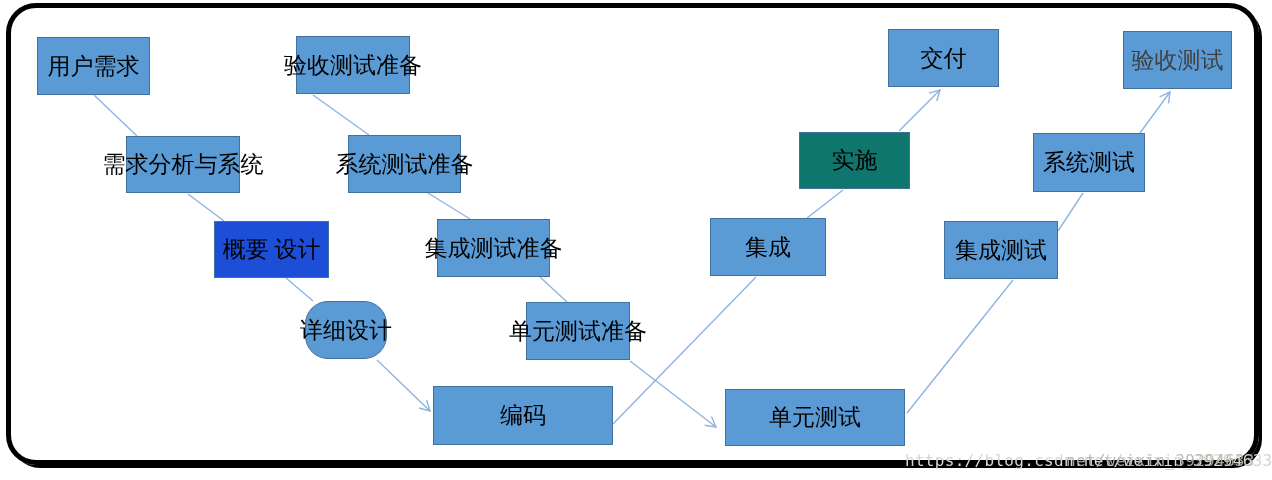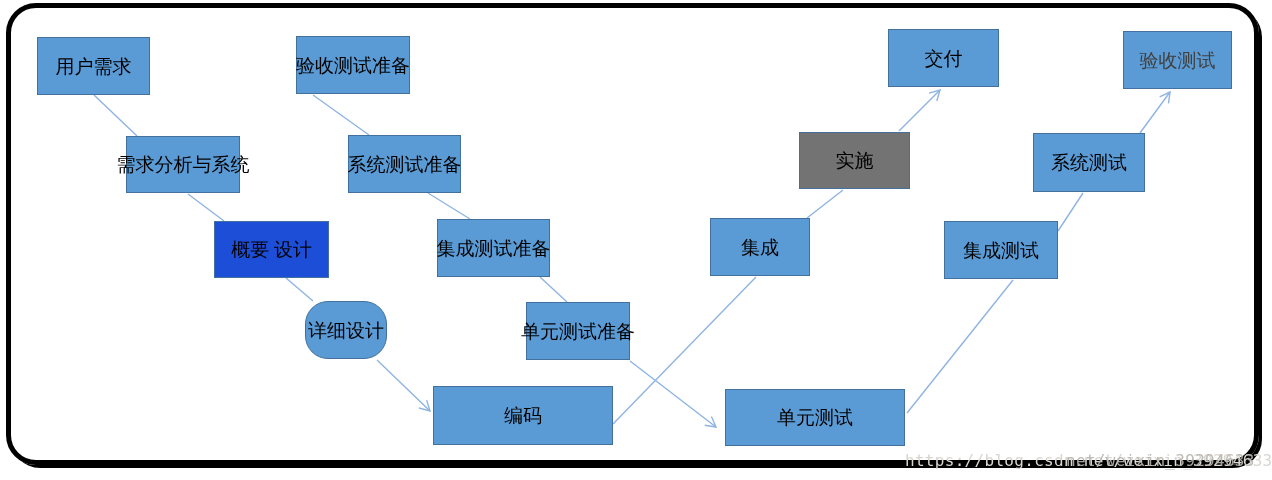--- a/index.html
+++ b/index.html
@@ -11,21 +11,21 @@
     position:absolute;left:6px;top:3px;width:1253px;height:462px;
     border:5px solid #000;border-radius:30px;box-sizing:border-box;
     box-shadow:4px 4px 0 -1px #000;background:transparent;
   }
   .canvas{position:absolute;left:0;top:0;width:1272px;height:480px;}
   svg.connectors{position:absolute;left:0;top:0;z-index:2;}
   .node{
     position:absolute;z-index:3;
     background:#5b9bd5;border:1.4px solid #41719c;box-sizing:border-box;
     display:flex;align-items:center;justify-content:center;
-    font-size:19px;line-height:1;color:#000;white-space:nowrap;
+    font-size:23px;line-height:1;color:#000;white-space:nowrap;
     overflow:visible;
   }
   .watermark{
     position:absolute;z-index:6;top:451px;
     font-family:"DejaVu Sans Mono", monospace;
     font-size:16px;letter-spacing:0.3px;white-space:nowrap;
   }
   .wm-a{left:905px;color:#d9d6d0;}
   .wm-b{left:1066px;color:#b6b3ad;opacity:0.9;}
 </style>
@@ -57,25 +57,25 @@
         <line x1="1140" y1="133" x2="1170" y2="92" stroke="#8fb4e2" stroke-width="1.4" marker-end="url(#openArrow)"></line>
       </g>
   </svg>
   <div id="node-group">
       <div class="node" style="left: 37px; top: 37px; width: 113px; height: 58px; background: rgb(91, 155, 213); border-color: rgb(65, 113, 156); color: rgb(0, 0, 0);">用户需求</div>
       <div class="node" style="left: 258px; top: 36px; width: 114px; height: 58px; background: rgb(91, 155, 213); border-color: rgb(65, 113, 156); color: rgb(0, 0, 0); margin-left: 38px;">验收测试准备</div>
       <div class="node" style="left: 888px; top: 29px; width: 111px; height: 58px; background: rgb(91, 155, 213); border-color: rgb(65, 113, 156); color: rgb(0, 0, 0);">交付</div>
       <div class="node" style="left: 1123px; top: 31px; width: 109px; height: 58px; background: rgb(91, 155, 213); border-color: rgb(65, 113, 156); color: #404040;">验收测试</div>
       <div class="node" style="left: 126px; top: 136px; width: 114px; height: 57px; background: rgb(91, 155, 213); border-color: rgb(65, 113, 156); color: rgb(0, 0, 0);">需求分析与系统</div>
       <div class="node" style="left: 348px; top: 135px; width: 113px; height: 58px; background: rgb(91, 155, 213); border-color: rgb(65, 113, 156); color: rgb(0, 0, 0);">系统测试准备</div>
-      <div class="node" style="left: 799px; top: 132px; width: 111px; height: 57px; background: #737373; border-color: rgb(65, 113, 156); color: rgb(0, 0, 0);">实施</div>
+      <div class="node" style="left: 799px; top: 132px; width: 111px; height: 57px; background: #0f766e; border-color: rgb(65, 113, 156); color: rgb(0, 0, 0);">实施</div>
       <div class="node" style="left: 1033px; top: 133px; width: 112px; height: 59px; background: rgb(91, 155, 213); border-color: rgb(65, 113, 156); color: rgb(0, 0, 0);">系统测试</div>
       <div class="node" style="left: 214px; top: 221px; width: 115px; height: 57px; background: #1d4ed8; border-color: rgb(65, 113, 156); color: rgb(0, 0, 0);">概要 设计</div>
       <div class="node" style="left: 437px; top: 219px; width: 113px; height: 58px; background: rgb(91, 155, 213); border-color: rgb(65, 113, 156); color: rgb(0, 0, 0);">集成测试准备</div>
-      <div class="node" style="left: 710px; top: 218px; width: 100px; height: 58px; background: rgb(91, 155, 213); border-color: rgb(65, 113, 156); color: rgb(0, 0, 0);">集成</div>
+      <div class="node" style="left: 710px; top: 218px; width: 116px; height: 58px; background: rgb(91, 155, 213); border-color: rgb(65, 113, 156); color: rgb(0, 0, 0);">集成</div>
       <div class="node" style="left: 944px; top: 221px; width: 114px; height: 58px; background: rgb(91, 155, 213); border-color: rgb(65, 113, 156); color: rgb(0, 0, 0);">集成测试</div>
       <div class="node" style="left: 305px; top: 301px; width: 82px; height: 58px; background: rgb(91, 155, 213); border-color: rgb(65, 113, 156); color: rgb(0, 0, 0); border-radius: 23px;">详细设计</div>
       <div class="node" style="left: 526px; top: 302px; width: 104px; height: 58px; background: rgb(91, 155, 213); border-color: rgb(65, 113, 156); color: rgb(0, 0, 0);">单元测试准备</div>
       <div class="node" style="left: 433px; top: 386px; width: 180px; height: 59px; background: rgb(91, 155, 213); border-color: rgb(65, 113, 156); color: rgb(0, 0, 0);">编码</div>
       <div class="node" style="left: 725px; top: 389px; width: 180px; height: 57px; background: rgb(91, 155, 213); border-color: rgb(65, 113, 156); color: rgb(0, 0, 0);">单元测试</div>
     </div>
   <div class="watermark wm-a">https://blog.csdn.net/weixin_39294633</div>
   <div class="watermark wm-b">net/weixin_39294633</div>
 </div>
 

